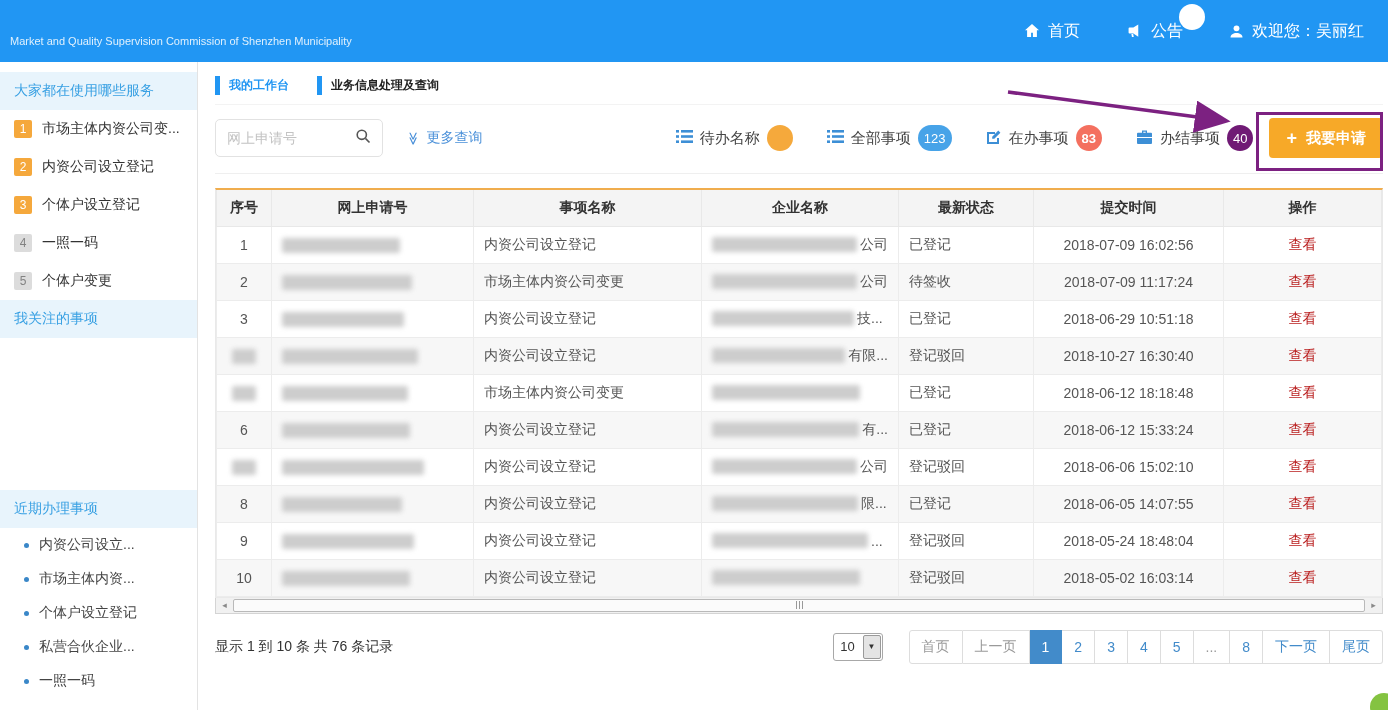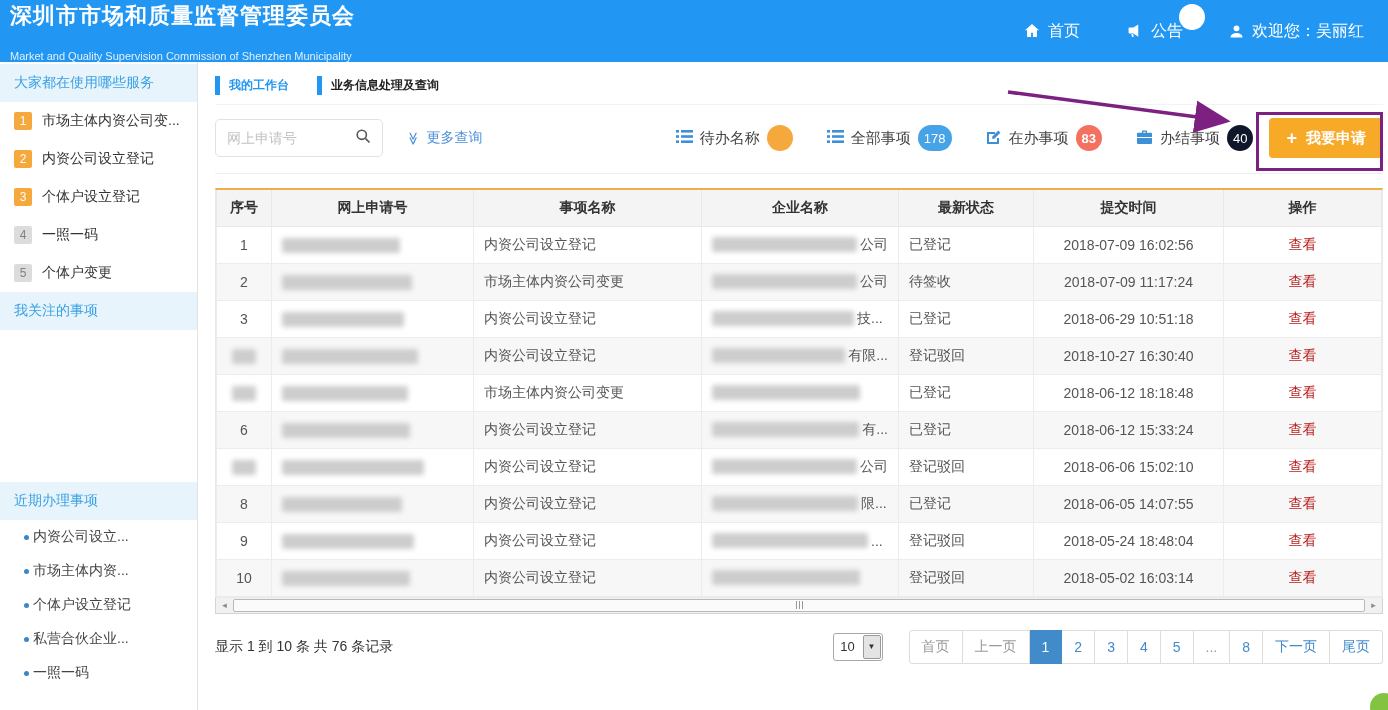--- a/index.html
+++ b/index.html
@@ -14,27 +14,27 @@
     align-items:center; padding:0 24px 0 10px;
   }
   .brand .title { color:#fff; font-size:22px; font-weight:700; letter-spacing:1px; }
   .brand .subtitle { color:#dff0fd; font-size:11px; margin-top:19px; }
   .nav { display:flex; align-items:center; gap:46px; color:#fff; font-size:16px; }
   .nav-item { display:flex; align-items:center; gap:8px; position:relative; cursor:pointer; white-space:nowrap; }
   .nav-item svg { display:block; }
   .white-badge { position:absolute; top:-17px; right:-22px; width:26px; height:26px; border-radius:50%; background:#fff; }
   
   .body { display:flex; height:648px; }
-  .sidebar { width:198px; border-right:1px solid #e3e3e3; flex-shrink:0; padding-top:2px; background:#fff; }
+  .sidebar { width:198px; border-right:1px solid #e3e3e3; flex-shrink:0; padding-top:10px; background:#fff; }
   .side-header { background:#e8f4fc; color:#38a0e3; font-size:14px; padding:10px 14px; }
   .side-list { list-style:none; }
   .side-item { display:flex; align-items:center; gap:10px; padding:10px 14px; font-size:14px; color:#333; cursor:pointer; white-space:nowrap; }
   .num-badge { width:18px; height:18px; border-radius:2px; font-size:12px; display:flex; align-items:center; justify-content:center; flex-shrink:0; }
   .spacer-followed { height:152px; }
-  .bullet-item { display:flex; align-items:center; gap:4px; padding:8px 12px 8px 24px; font-size:14px; color:#444; cursor:pointer; white-space:nowrap; }
+  .bullet-item { display:flex; align-items:center; gap:10px; padding:8px 12px 8px 24px; font-size:14px; color:#444; cursor:pointer; white-space:nowrap; }
   .bullet { width:5px; height:5px; border-radius:50%; background:#3a87c8; flex-shrink:0; }
   .main { flex:1; padding:0 8px 0 17px; position:relative; }
   
   .tab-row { display:flex; gap:28px; align-items:center; padding:14px 0 9px; border-bottom:1px solid #f3f3f3; }
   .tab { display:flex; align-items:center; gap:9px; font-size:12px; font-weight:700; cursor:pointer; }
   .tab-bar { width:5px; height:19px; background:#2196f3; }
   .tab.active .tab-label { color:#2196f3; }
   .tab .tab-label { color:#222; }
   
   .toolbar { display:flex; align-items:center; padding:13px 0 15px; border-bottom:1px solid #efefef; }
@@ -82,21 +82,20 @@
   .annot-arrow { position:absolute; left:1002px; top:86px; pointer-events:none; }
   .corner-green { position:absolute; right:-10px; bottom:-11px; width:28px; height:28px; border-radius:50%; background:#84c341; }
 </style>
 </head>
 <body>
 
 <div class="page">
 
   <div class="header" style="background: rgb(33, 150, 243);">
     <div class="brand">
-      <div class="title">深圳市市场和质量监督管理委员会</div>
       <div class="subtitle">Market and Quality Supervision Commission of Shenzhen Municipality</div>
     </div>
     <div class="nav">
       <div class="nav-item">
         <span>
           <svg width="16" height="16" viewBox="0 0 16 16" fill="#fff">
               <path d="M8 1L1 7.2h2.1V14h4V9.8h1.8V14h4V7.2H15z"></path>
             </svg>
         </span>
         <span>首页</span>
@@ -219,37 +218,37 @@
             <div class="filter">
               <span><svg width="17" height="15" viewBox="0 0 17 15" fill="#3d8fd6">
                   <rect x="0" y="1" width="3" height="2.6"></rect>
                   <rect x="5" y="1" width="12" height="2.6"></rect>
                   <rect x="0" y="6.2" width="3" height="2.6"></rect>
                   <rect x="5" y="6.2" width="12" height="2.6"></rect>
                   <rect x="0" y="11.4" width="3" height="2.6"></rect>
                   <rect x="5" y="11.4" width="12" height="2.6"></rect>
                 </svg></span>
               <span>全部事项</span>
-              <span class="count-badge" style="background: rgb(71, 163, 232);">178</span>
+              <span class="count-badge" style="background: rgb(71, 163, 232);">123</span>
             </div>
             <div class="filter">
               <span><svg width="16" height="16" viewBox="0 0 16 16" fill="#3d8fd6">
                   <path d="M1 3h8v2H3v8h8V9h2v6H1z"></path>
                   <path d="M6.2 7.7 12.3 1.6l2.1 2.1-6.1 6.1H6.2z"></path>
                 </svg></span>
               <span>在办事项</span>
               <span class="count-badge" style="background: rgb(244, 112, 95); font-weight: bold;">83</span>
             </div>
             <div class="filter">
               <span><svg width="17" height="16" viewBox="0 0 17 16" fill="#3d8fd6">
                   <path d="M6 1.5h5v2.2h4a1 1 0 0 1 1 1V8H1V4.7a1 1 0 0 1 1-1h4V1.5zm1.3 1.3v.9h2.4v-.9H7.3z"></path>
                   <path d="M1 9h15v5a1 1 0 0 1-1 1H2a1 1 0 0 1-1-1V9z"></path>
                 </svg></span>
               <span>办结事项</span>
-              <span class="count-badge" style="background: #0f172a;">40</span>
+              <span class="count-badge" style="background: #701a75;">40</span>
             </div>
           </div>
         <button class="apply-btn" id="apply-btn" style="background: rgb(247, 169, 40);">
           <span class="apply-plus">+</span>
           <span>我要申请</span>
         </button>
       </div>
 
       <div class="table-wrap">
         <table>

